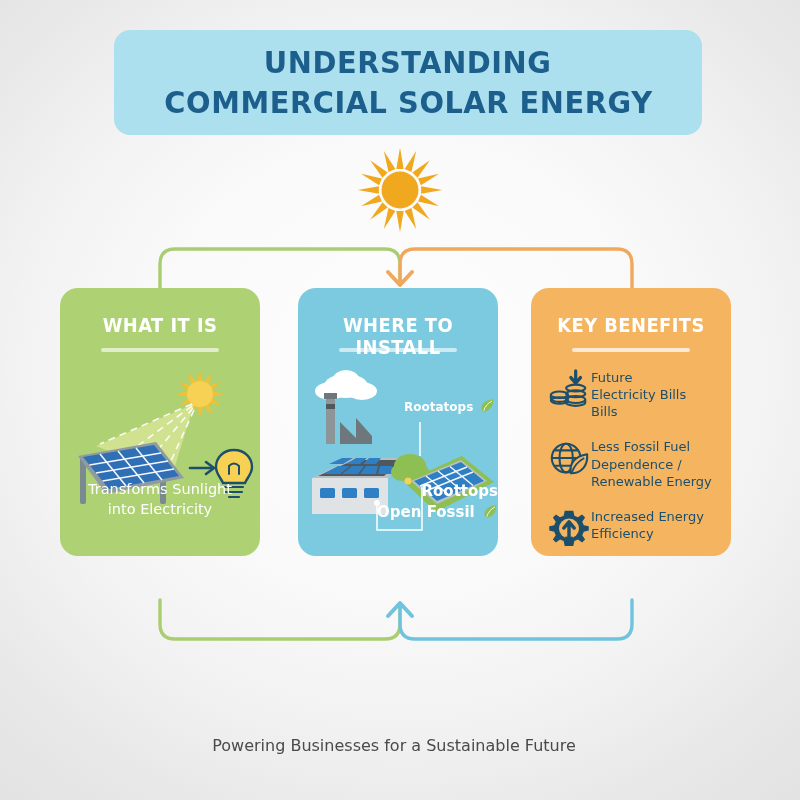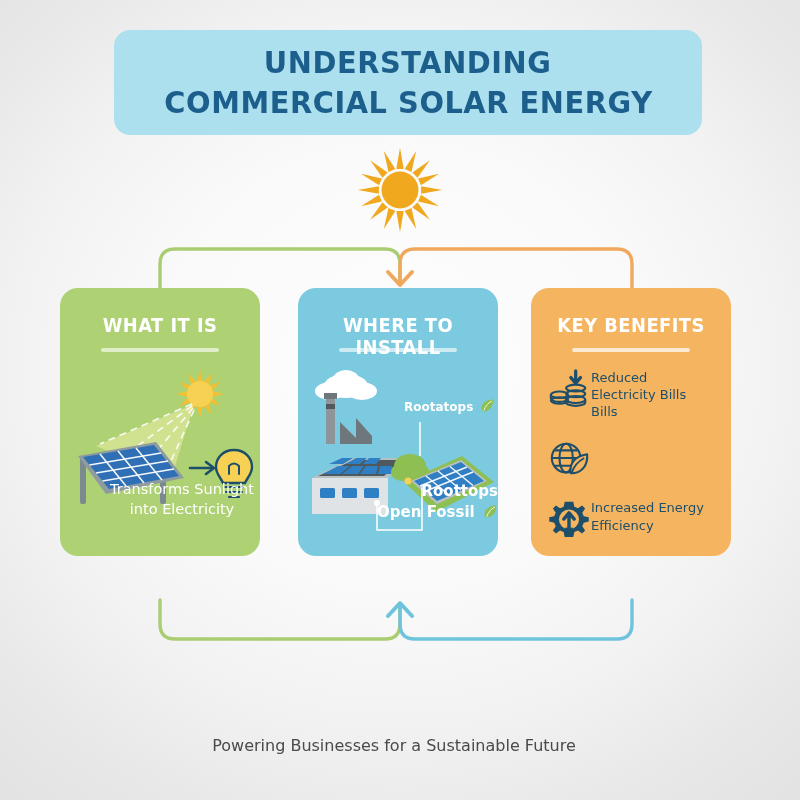--- a/index.html
+++ b/index.html
@@ -305,21 +305,21 @@
           </g>
           <g stroke="#1d4f6b" stroke-width="2.2" stroke-linecap="round">
             <line x1="-9" y1="15" x2="9" y2="15"></line>
             <line x1="-8" y1="20" x2="8" y2="20"></line>
             <line x1="-5" y1="25" x2="5" y2="25"></line>
           </g>
         </g>
       </svg>
     </div>
 
-    <div class="card-caption" style="bottom:36px;padding-left:22px;">
+    <div class="card-caption" style="bottom:36px;">
       <div>Transforms Sunlight</div>
       <div>into Electricity</div>
     </div>
   </div>
 
   <div class="card card-blue">
     <div class="card-title">WHERE TO INSTALL</div>
     <div class="card-rule"></div>
 
     <div class="card-art">
@@ -427,40 +427,45 @@
               <ellipse cx="12" cy="33" rx="9" ry="3.4"></ellipse>
               <ellipse cx="29" cy="20" rx="10" ry="3.6"></ellipse>
               <ellipse cx="29" cy="26" rx="10" ry="3.6"></ellipse>
               <ellipse cx="29" cy="32" rx="10" ry="3.6"></ellipse>
               <path d="M19 32 L19 35 A10 3.6 0 0 0 39 35 L39 32"></path>
             </g>
             <path d="M29 2 L29 12 M24 9 L29 15 L34 9" stroke="#1d4f6b" stroke-width="3.4" fill="none" stroke-linecap="round" stroke-linejoin="round"></path>
           </svg>
         </div>
         <div class="benefit-text">
-          <div>Reduced</div>
+          <div>Future</div>
           <div>Electricity Bills</div>
           <div>Bills</div>
         </div>
       </div>
 
       <div class="benefit-row">
         <div class="benefit-icon">
           <svg viewBox="0 0 44 44" width="42" height="42">
             <g fill="none" stroke="#1d4f6b" stroke-width="2.2">
               <circle cx="19" cy="21" r="15"></circle>
               <ellipse cx="19" cy="21" rx="7" ry="15"></ellipse>
               <line x1="4" y1="21" x2="34" y2="21"></line>
               <line x1="7" y1="13" x2="31" y2="13"></line>
               <line x1="7" y1="29" x2="31" y2="29"></line>
             </g>
             <path d="M41 17 C28 19 22 27 24 37 C35 37 42 29 41 17 Z" fill="#f5b460" stroke="#1d4f6b" stroke-width="2.2" stroke-linejoin="round"></path>
             <path d="M38 21 C31 25 27 30 25 36" stroke="#1d4f6b" stroke-width="1.8" fill="none"></path>
           </svg>
         </div>
+        <div class="benefit-text">
+          <div>Less Fossil Fuel</div>
+          <div>Dependence /</div>
+          <div>Renewable Energy</div>
+        </div>
       </div>
 
       <div class="benefit-row">
         <div class="benefit-icon">
           <svg viewBox="0 0 44 44" width="42" height="42">
             <path d="M22 3 L26.5 3 L27.6 8.2 L31.4 9.8 L35.7 6.8 L38.9 10 L35.9 14.3 L37.5 18.1
                      L42.7 19.2 L42.7 23.7 L37.5 24.8 L35.9 28.6 L38.9 32.9 L35.7 36.1
                      L31.4 33.1 L27.6 34.7 L26.5 39.9 L22 39.9 L17.5 39.9 L16.4 34.7
                      L12.6 33.1 L8.3 36.1 L5.1 32.9 L8.1 28.6 L6.5 24.8 L1.3 23.7
                      L1.3 19.2 L6.5 18.1 L8.1 14.3 L5.1 10 L8.3 6.8 L12.6 9.8

